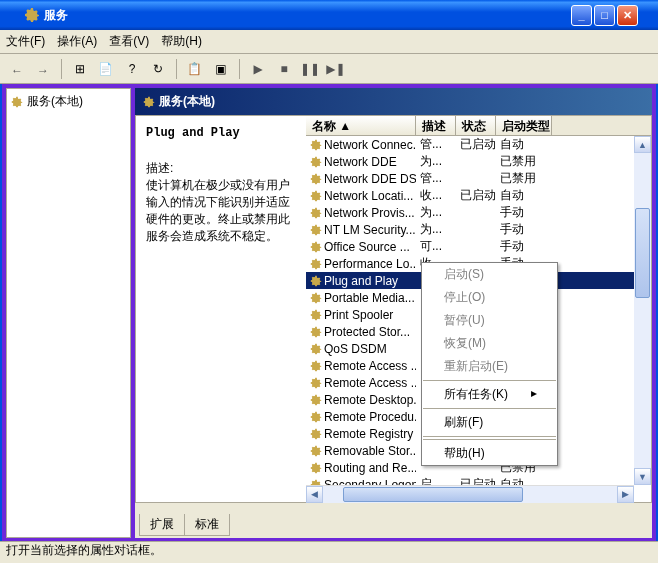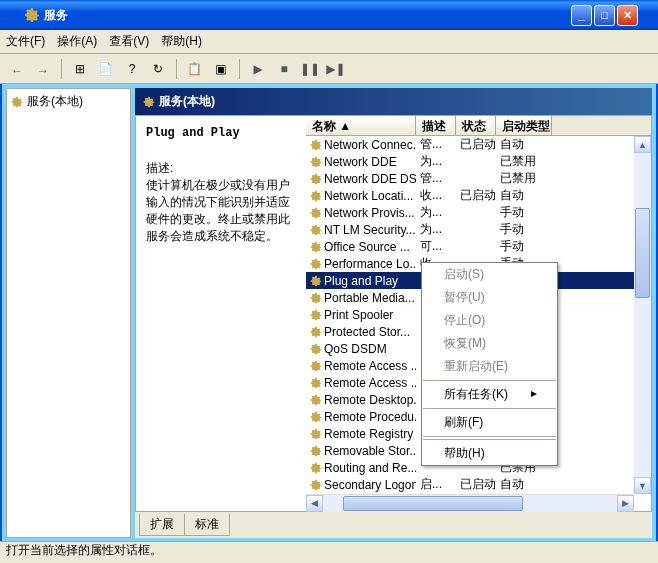--- a/index.html
+++ b/index.html
@@ -10,21 +10,21 @@
 .titlebar .ctrlbtns { display: flex; gap: 2px; }
 .ctrlbtn { width: 21px; height: 21px; border-radius: 3px; border: 1px solid white; display:flex; align-items:center; justify-content:center; color:white; font-weight:bold; font-size:11px; }
 .ctrlbtn.min, .ctrlbtn.max { background: linear-gradient(to bottom, #7ba7ff, #1b52d8); }
 .ctrlbtn.close { background: linear-gradient(to bottom, #f5957a, #d1310b); }
 .menubar { background: #ece9d8; padding: 3px 6px; display:flex; gap: 12px; border-bottom:1px solid #aca899; }
 .menubar span { cursor: default; }
 .toolbar { background: #ece9d8; padding: 3px 6px; border-bottom:1px solid #aca899; display:flex; gap:4px; align-items:center; height:30px; }
 .tbtn { width:22px; height:22px; display:flex; align-items:center; justify-content:center; color:#555; border:1px solid transparent; }
 .tbtn.en { color:#000; }
 .tbsep { width:1px; height:20px; background:#aca899; margin:0 3px; }
-.mainarea { display:flex; height: 460px; border:2px solid #0050e0; border-top:none; background:#7dd3fc; }
+.mainarea { display:flex; height: 460px; border:2px solid #0050e0; border-top:none; background:#6d28d9; }
 .leftpane { width:125px; background:#fff; border:1px solid #aca899; margin:4px 2px 4px 4px; padding:4px; }
 .treenode { display:flex; align-items:center; gap:4px; }
 .rightpane { flex:1; margin:4px 4px 4px 2px; display:flex; flex-direction:column; }
 .rp-header { background: linear-gradient(to right, #0a246a, #3a6ea5); color:white; padding:5px 8px; font-weight:bold; display:flex; align-items:center; gap:4px; }
 .rp-body { flex:1; background:#fff; display:flex; border:1px solid #aca899; position:relative; }
 .descpane { width:170px; padding:10px; border-right: none; }
 .descpane .sname { font-family: "Courier New", monospace; font-weight:bold; margin-bottom:10px; }
 .descpane .dlabel { margin-top:20px; }
 .listpane { flex:1; display:flex; flex-direction:column; position:relative; }
 .colheader { display:flex; background:#ece9d8; border-bottom:1px solid #aca899; height:20px;font-weight:bold; }
@@ -46,21 +46,21 @@
 .ctxitem .arrow { float:right; }
 .hscroll { height:17px; background:#ece9d8; display:flex; align-items:center; border-top:1px solid #ddd; }
 .hscroll .arr { width:17px; height:17px; background:linear-gradient(to bottom,#fff,#c9d6f2); border:1px solid #b5c7e8; display:flex; align-items:center; justify-content:center; font-size:9px; color:#4a6a99;}
 .hscroll .track{ flex:1; background:#e8eefb; height:17px; position:relative;}
 .hscroll .thumb{ position:absolute; left:20px; width:180px; height:15px; top:1px; background:linear-gradient(to bottom,#d5e2f8,#aec4ec); border:1px solid #7b9fd4; border-radius:2px;}
 .vscroll { position:absolute; right:0; top:20px; bottom:17px; width:17px; background:#e8eefb; }
 .vscroll .arr{ width:17px; height:17px; background:linear-gradient(to bottom,#fff,#c9d6f2); border:1px solid #b5c7e8; display:flex; align-items:center; justify-content:center; font-size:9px; color:#4a6a99;}
 .vscroll .vtrack{ position:absolute; top:17px; bottom:17px; width:17px;}
 .vscroll .vthumb{ position:absolute; top:55px; width:15px; left:1px; height:90px; background:linear-gradient(to bottom,#d5e2f8,#aec4ec); border:1px solid #7b9fd4; border-radius:2px;}
 .tabs { padding:2px 4px; background:#ece9d8; }
-.tab { display:inline-block; padding:2px 10px; border:1px solid #aca899; border-top:none; background:#ece9d8; margin-right:-1px; font-size:12px;}
+.tab { display:inline-block; padding:2px 10px; border:1px solid #aca899; border-top:none; background:#ece9d8; margin-right:-1px; font-size:12px;margin-top:9px;}
 .statusbar { border-top:1px solid #aca899; padding:0 6px; background:#ece9d8; height:22px; position:absolute; bottom:0; left:0; right:0;}
 .gear-svg { fill:#c9a94a; }
 </style>
 </head>
 <body>
 
 <div class="titlebar">
   <span class="ticon">
       <svg viewBox="0 0 16 16">
         <path class="gear-svg" d="M8 5a3 3 0 100 6 3 3 0 000-6zm7 3l-1.5-.4-.6-1.4.8-1.4-1.5-1.5-1.4.8-1.4-.6L9 1H7l-.4 1.5-1.4.6-1.4-.8L2.3 3.8l.8 1.4-.6 1.4L1 7v2l1.5.4.6 1.4-.8 1.4 1.5 1.5 1.4-.8 1.4.6L7 15h2l.4-1.5 1.4-.6 1.4.8 1.5-1.5-.8-1.4.6-1.4L15 9z"></path>
@@ -372,22 +372,22 @@
         <div class="hscroll" style="position:absolute;bottom:0;left:0;right:17px;">
           <div class="arr">◀</div>
           <div class="track">
               <div class="thumb"></div>
             </div>
           <div class="arr">▶</div>
         </div>
 
         <div class="ctxmenu">
           <div class="ctxitem">启动(S)</div>
+          <div class="ctxitem">停止(O)</div>
           <div class="ctxitem">暂停(U)</div>
-          <div class="ctxitem">停止(O)</div>
           <div class="ctxitem">恢复(M)</div>
           <div class="ctxitem">重新启动(E)</div>
           <div class="ctxsep"></div>
           <div class="ctxitem en"><span>所有任务(K)</span><span class="arrow">▸</span></div>
           <div class="ctxsep"></div>
           <div class="ctxitem en">刷新(F)</div>
           <div class="ctxsep"></div>
           <div class="ctxsep"></div>
           <div class="ctxitem en">帮助(H)</div>
         </div>

